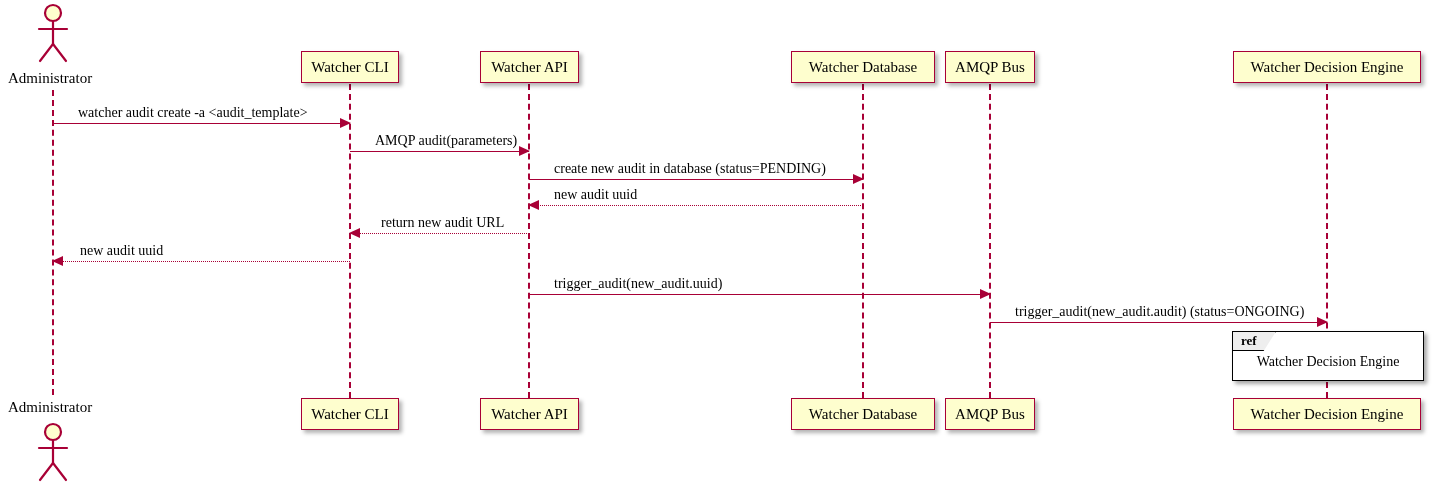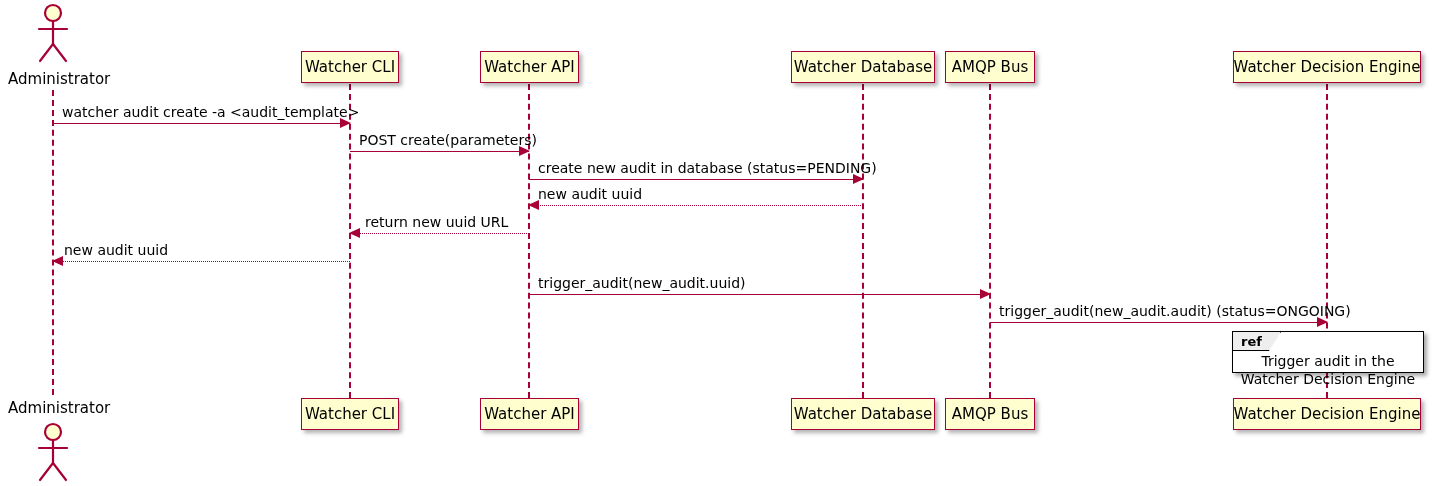--- a/index.html
+++ b/index.html
@@ -10,20 +10,21 @@
   body {
     font-family: "DejaVu Sans", sans-serif;
     -webkit-font-smoothing: antialiased;
   }
   #diagram {
     position: relative;
     width: 1434px;
     height: 486px;
     background: #FFFFFF;
     overflow: hidden;
+    font-family: Liberation Serif, serif;
   }
   
   .lifeline {
     position: absolute;
     width: 0;
     border-left: 2px dashed #A80036;
     z-index: 1;
   }
   
   .participant {
@@ -87,20 +88,21 @@
     left: -1px;
     border-right: 11px solid #A80036;
   }
   .msg .label {
     position: absolute;
     bottom: 3px;
     font-size: 14px;
     color: #000000;
     white-space: nowrap;
     line-height: 1.1;
+    margin-left: 16px;
   }
   .msg.right .label { left: 9px; }
   .msg.left  .label { right: 9px; }
   
   .ref-box {
     position: absolute;
     box-sizing: border-box;
     background: #FFFFFF;
     border: 1.6px solid #000000;
     box-shadow: 3px 3px 4px rgba(0,0,0,0.35);
@@ -183,60 +185,59 @@
 
   <div class="msg right" style="left:53px; top:123px; width:297px;">
     <div class="line"></div>
     <div class="head"></div>
     <div class="label">watcher audit create -a &lt;audit_template&gt;</div>
   </div>
 
   <div class="msg right" style="left:350px; top:151px; width:179px;">
     <div class="line"></div>
     <div class="head"></div>
-    <div class="label">POST create(parameters)</div>
+    <div class="label">AMQP audit(parameters)</div>
   </div>
 
   <div class="msg right" style="left:529px; top:179px; width:334px;">
     <div class="line"></div>
     <div class="head"></div>
     <div class="label">create new audit in database (status=PENDING)</div>
   </div>
 
   <div class="msg left dotted" style="left:529px; top:205px; width:334px;">
     <div class="line"></div>
     <div class="head"></div>
     <div class="label" style="right:auto; left:9px;">new audit uuid</div>
   </div>
 
   <div class="msg left dotted" style="left:350px; top:233px; width:179px;">
     <div class="line"></div>
     <div class="head"></div>
-    <div class="label" style="right:auto; left:15px;">return new uuid URL</div>
+    <div class="label" style="right:auto; left:15px;">return new audit URL</div>
   </div>
 
   <div class="msg left dotted" style="left:53px; top:261px; width:297px;">
     <div class="line"></div>
     <div class="head"></div>
     <div class="label" style="right:auto; left:11px;">new audit uuid</div>
   </div>
 
   <div class="msg right" style="left:529px; top:294px; width:461px;">
     <div class="line"></div>
     <div class="head"></div>
     <div class="label">trigger_audit(new_audit.uuid)</div>
   </div>
 
   <div class="msg right" style="left:990px; top:322px; width:337px;">
     <div class="line"></div>
     <div class="head"></div>
     <div class="label">trigger_audit(new_audit.audit) (status=ONGOING)</div>
   </div>
 
-  <div class="ref-box" style="left:1232px; top:331px; width:192px; height:42px;">
+  <div class="ref-box" style="left:1232px; top:331px; width:192px; height:50px;">
     <div class="ref-tab">ref</div>
     <div class="ref-text">
-      <div>Trigger audit in the</div>
       <div>Watcher Decision Engine</div>
     </div>
   </div>
 
 </div>
 
 </body></html>

